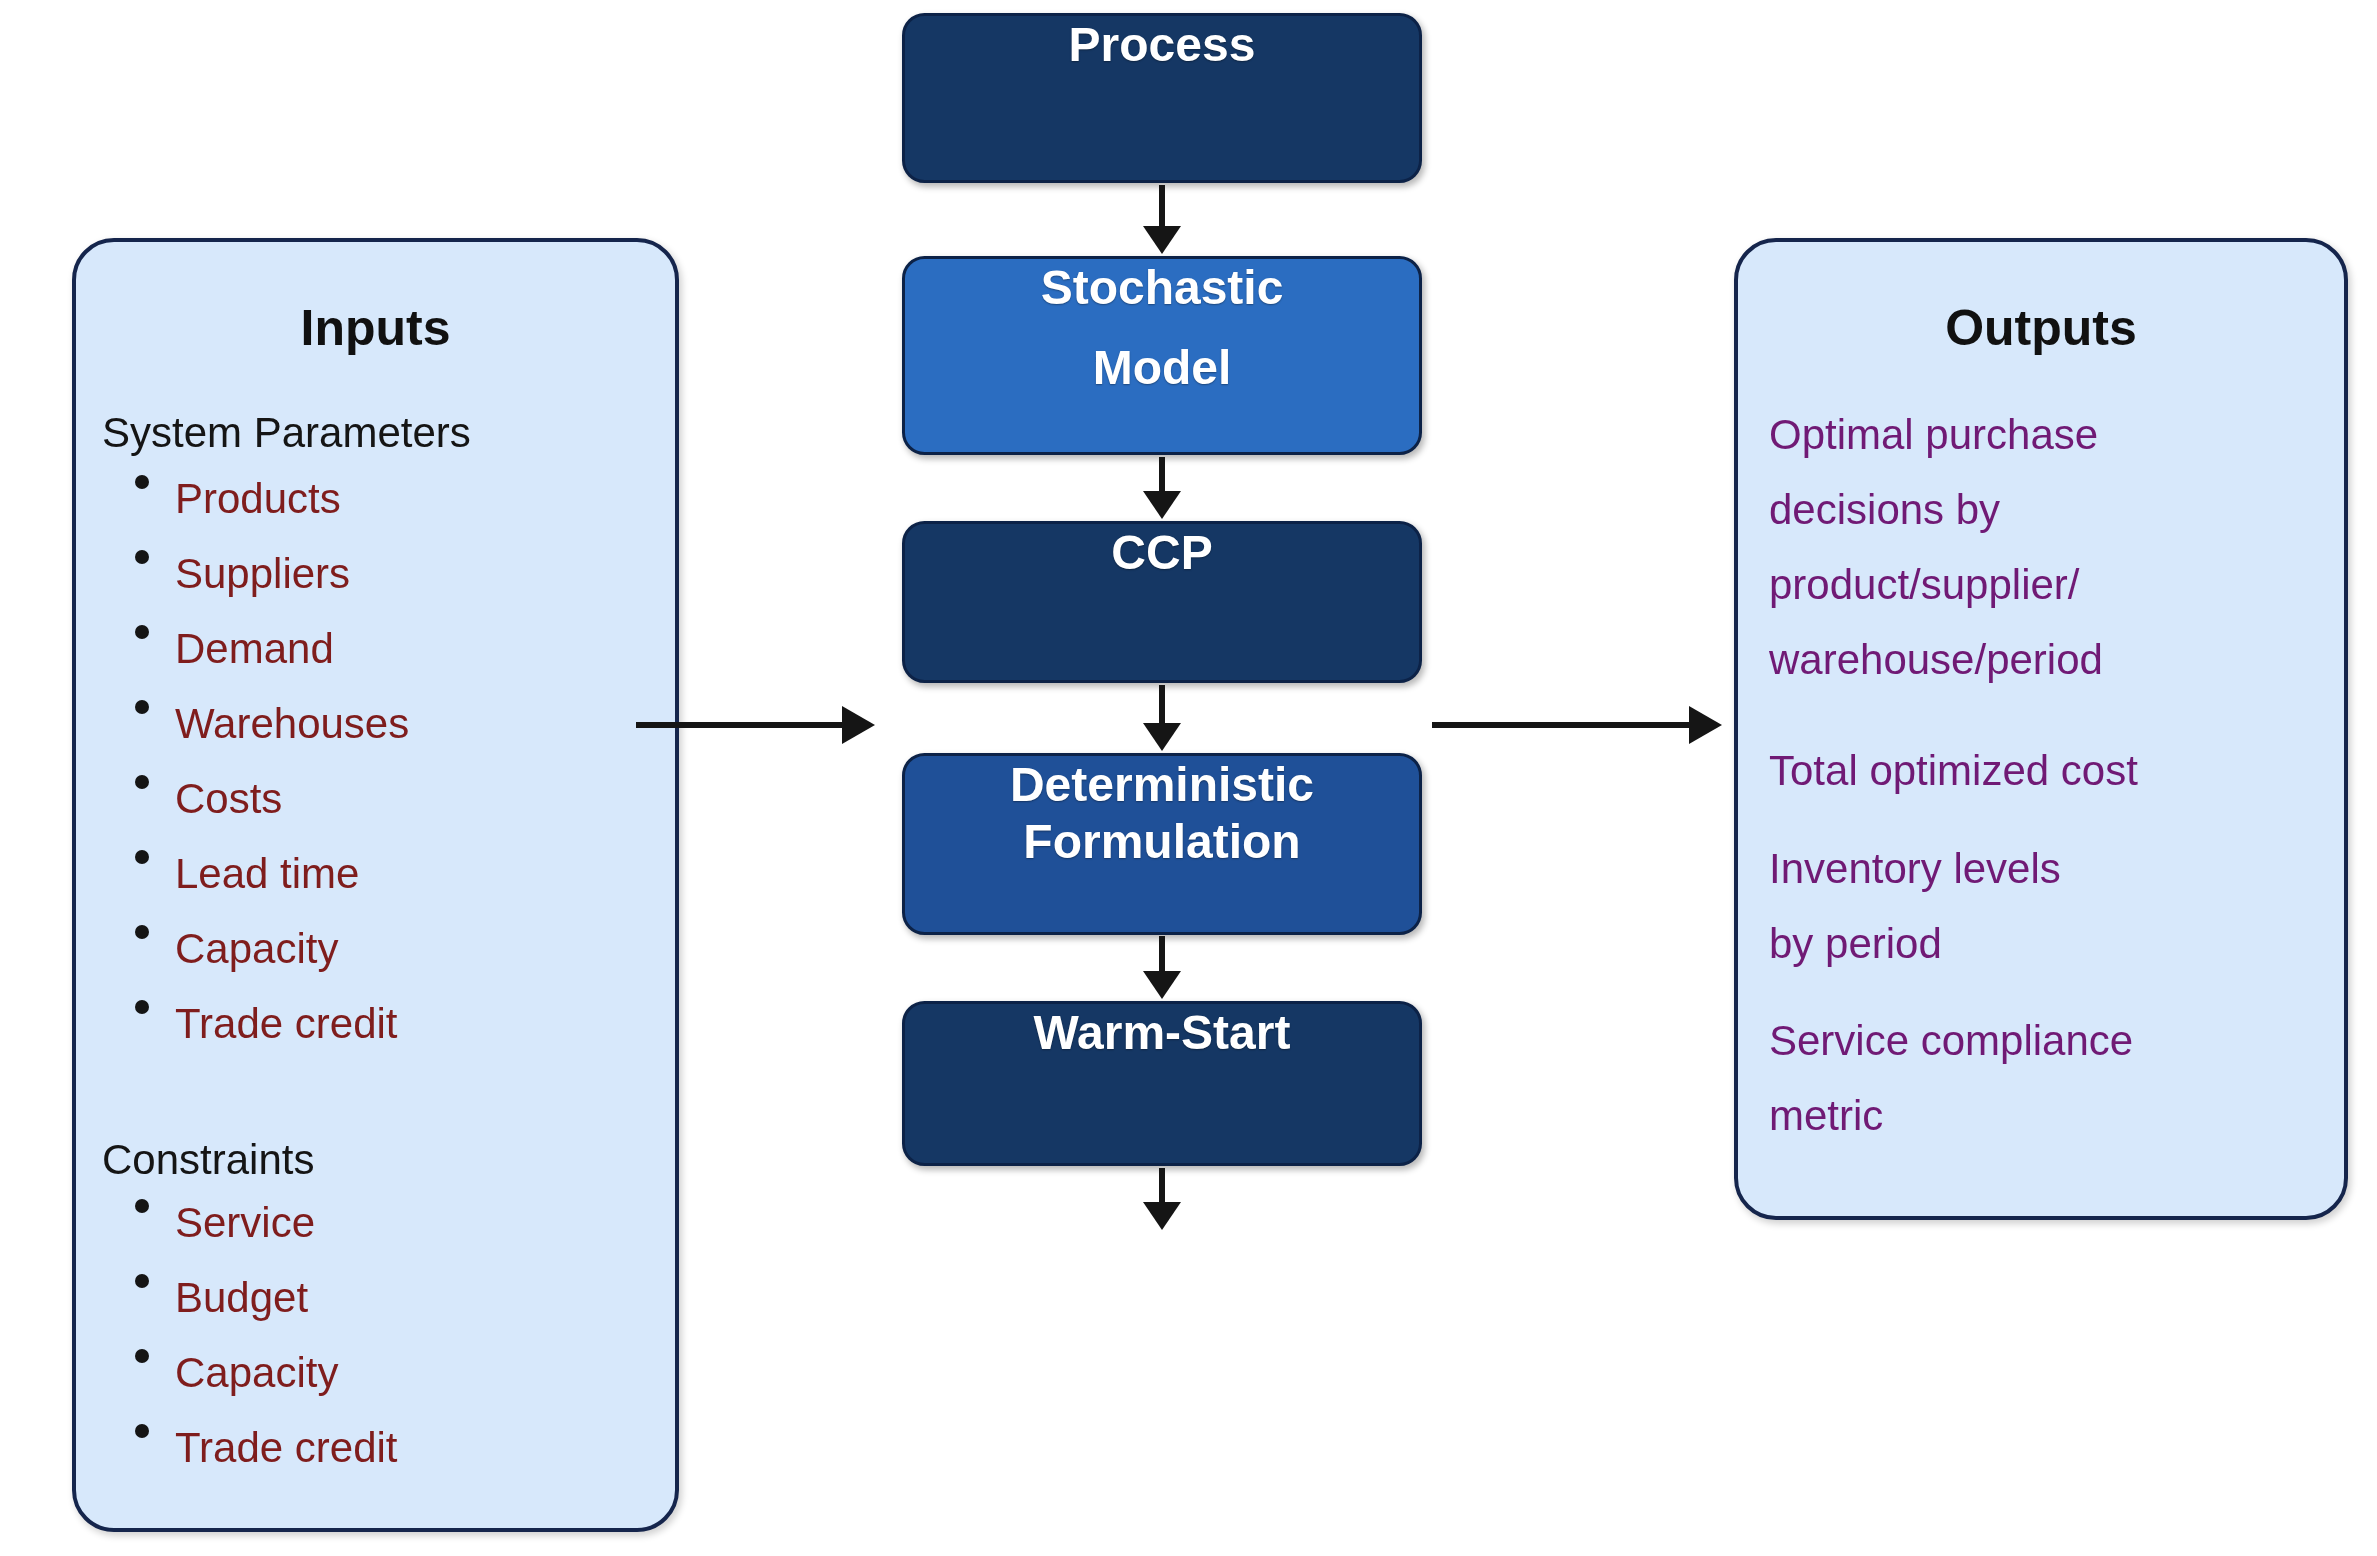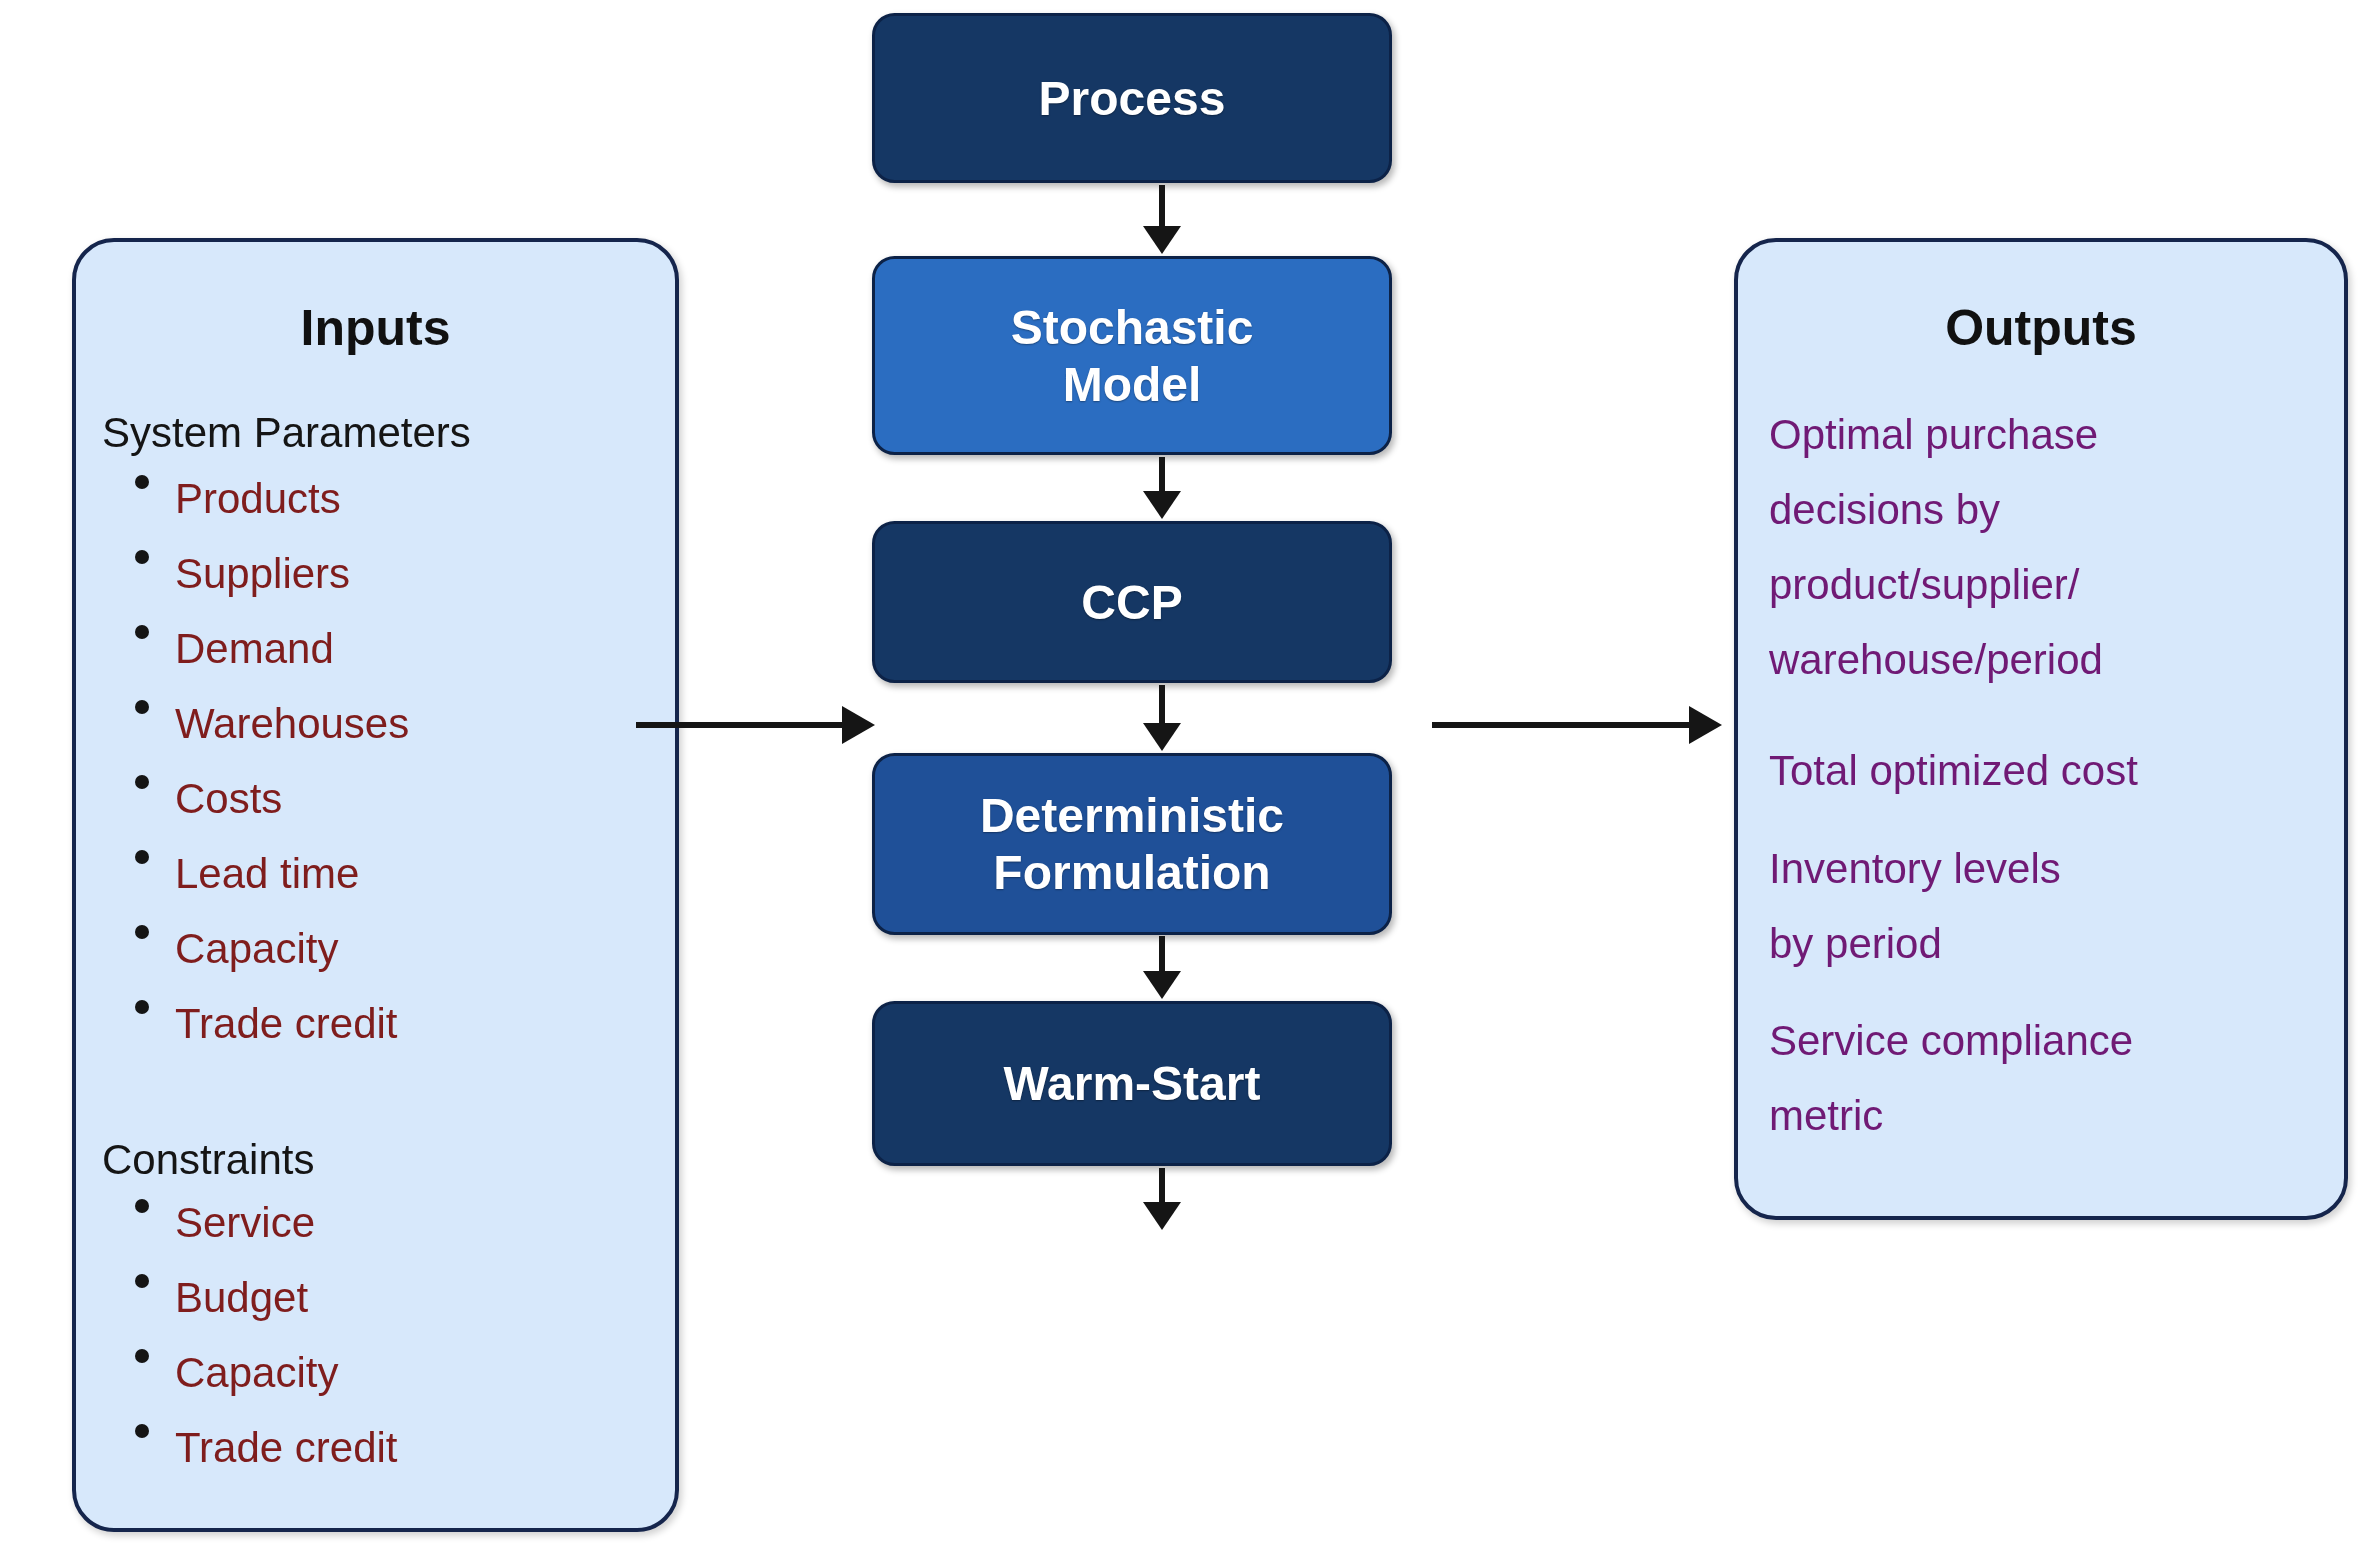--- a/index.html
+++ b/index.html
@@ -52,36 +52,36 @@
   .out-item.first{margin-top:38px;}
   .out-item.second{margin-top:36px;}
   .out-item.third{margin-top:22.5px;}
   .out-item.fourth{margin-top:22.5px;}
   .out-line:empty{display:none;}
 
   
   .node{
     position:absolute;
     box-sizing:border-box;
-    left:872px;width:520px;
+    left:902px;width:520px;
     border:3.5px solid #0c2247;
     border-radius:22.5px;
-    display:flex;flex-direction:column;align-items:center;justify-content:center;
+    display:flex;flex-direction:column;align-items:center;
     box-shadow:2.6px 3.5px 6px rgba(0,0,0,0.28);
   }
   .node .node-line{
     display:block;
     color:#ffffff;
     font-size:48px;font-weight:700;line-height:57px;
     text-align:center;
     text-shadow:0 0.9px 1.7px rgba(0,0,0,0.35);
   }
   .node-line:empty{display:none;}
   .node.dark{background:#153764;}
-  .node.bright{background:#2b6dc1;}
+  .node.bright{background:#2b6dc1;gap:23px;}
   .node.medium{background:#1f5098;}
 
   .node.n-process{top:13px;height:170px;}
   .node.n-stochastic{top:256px;height:199px;}
   .node.n-ccp{top:521px;height:162px;}
   .node.n-deterministic{top:753px;height:182px;}
   .node.n-warmstart{top:1001px;height:165px;}
   .node.n-mip{top:1231px;height:170px;}
 
   

